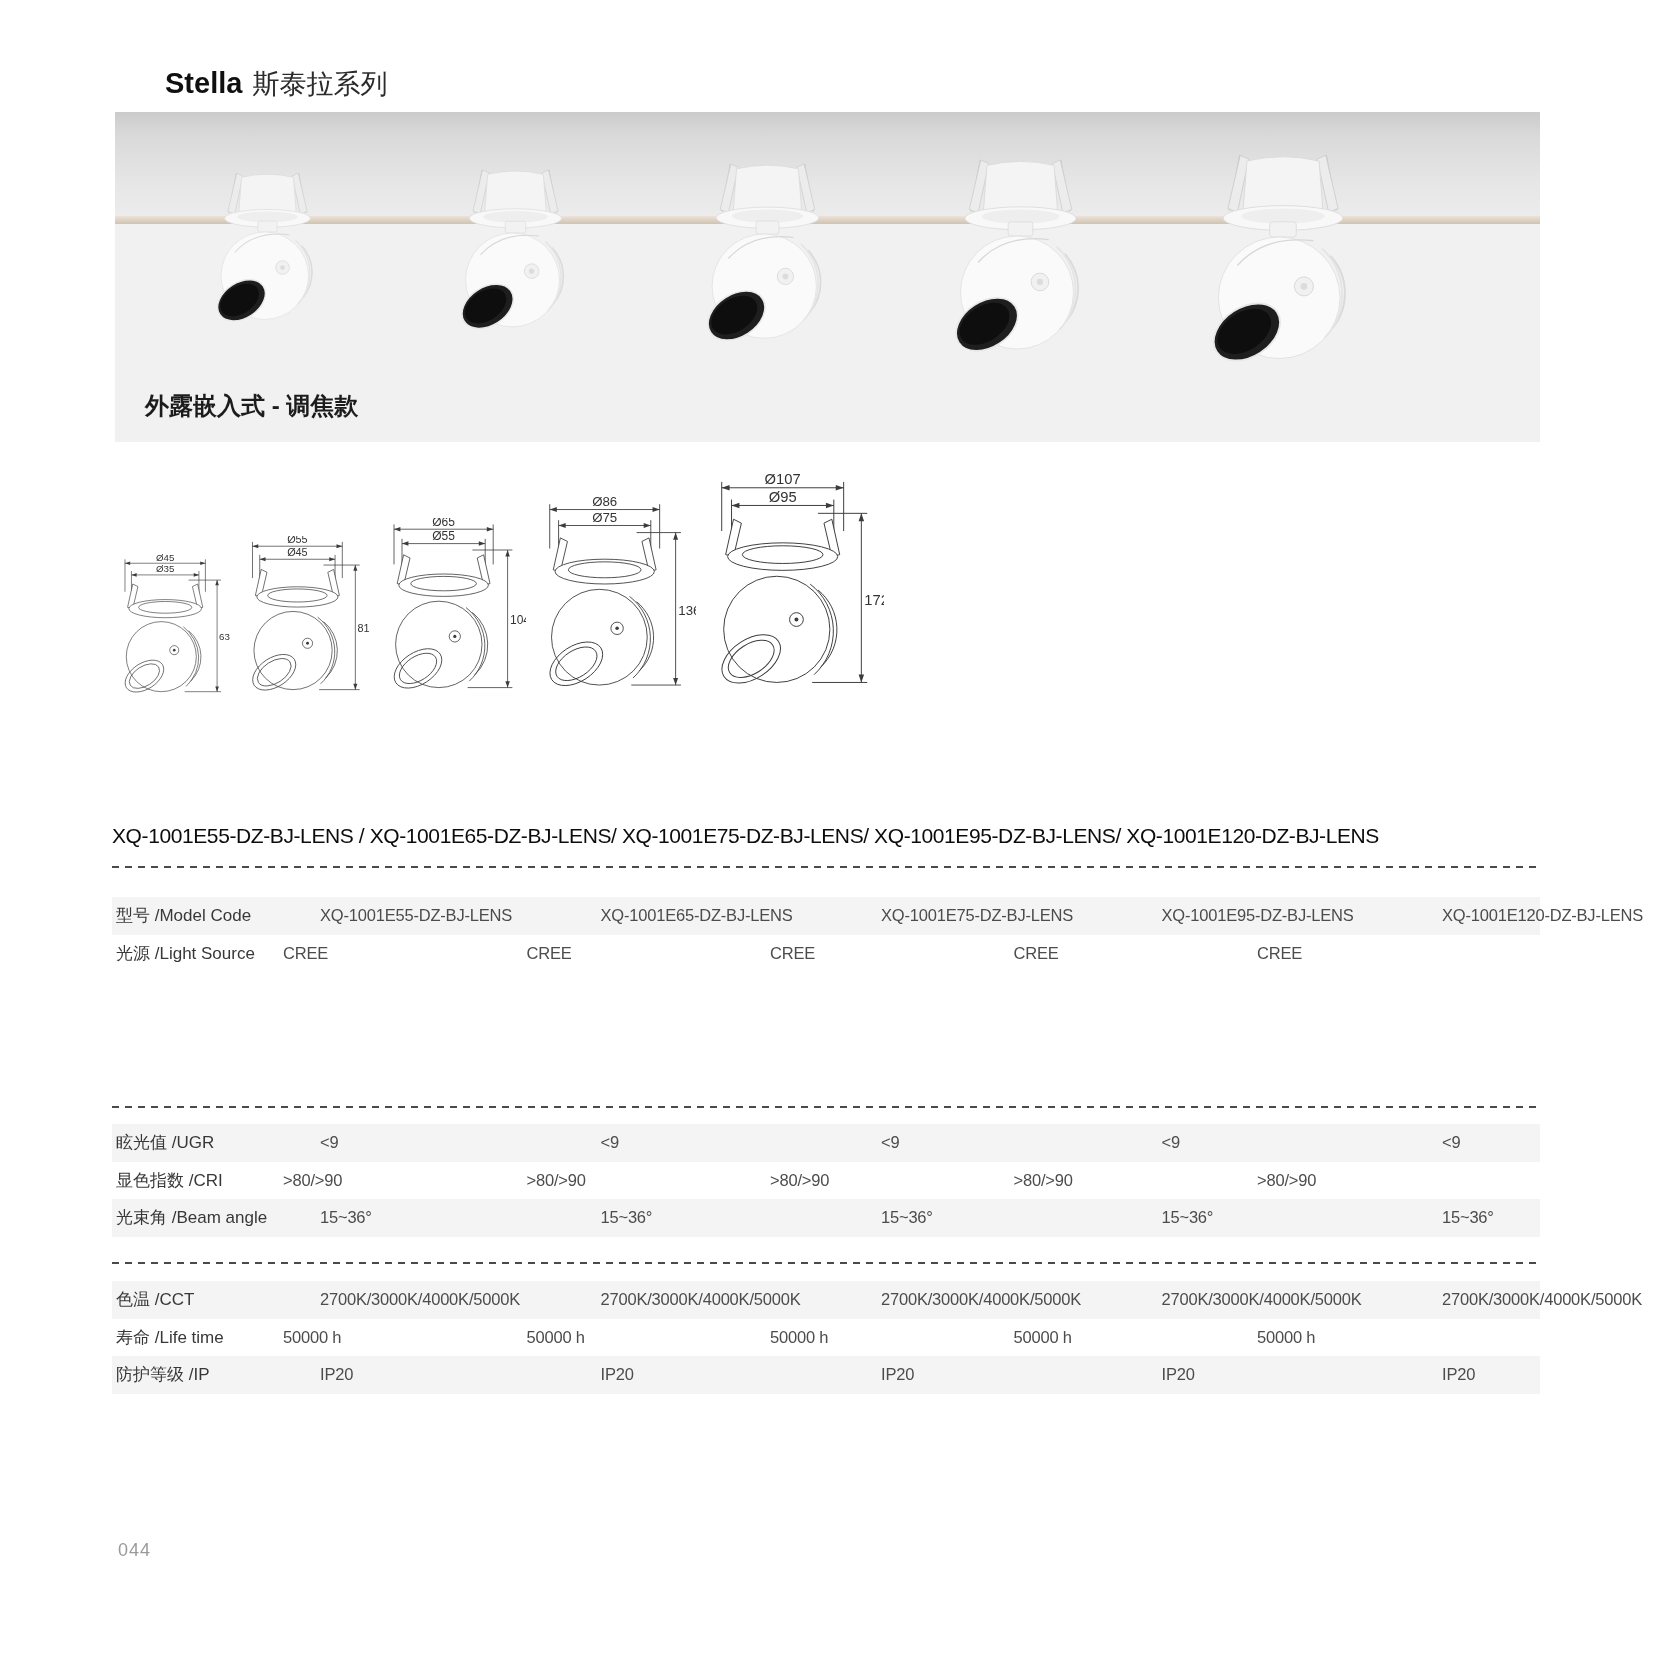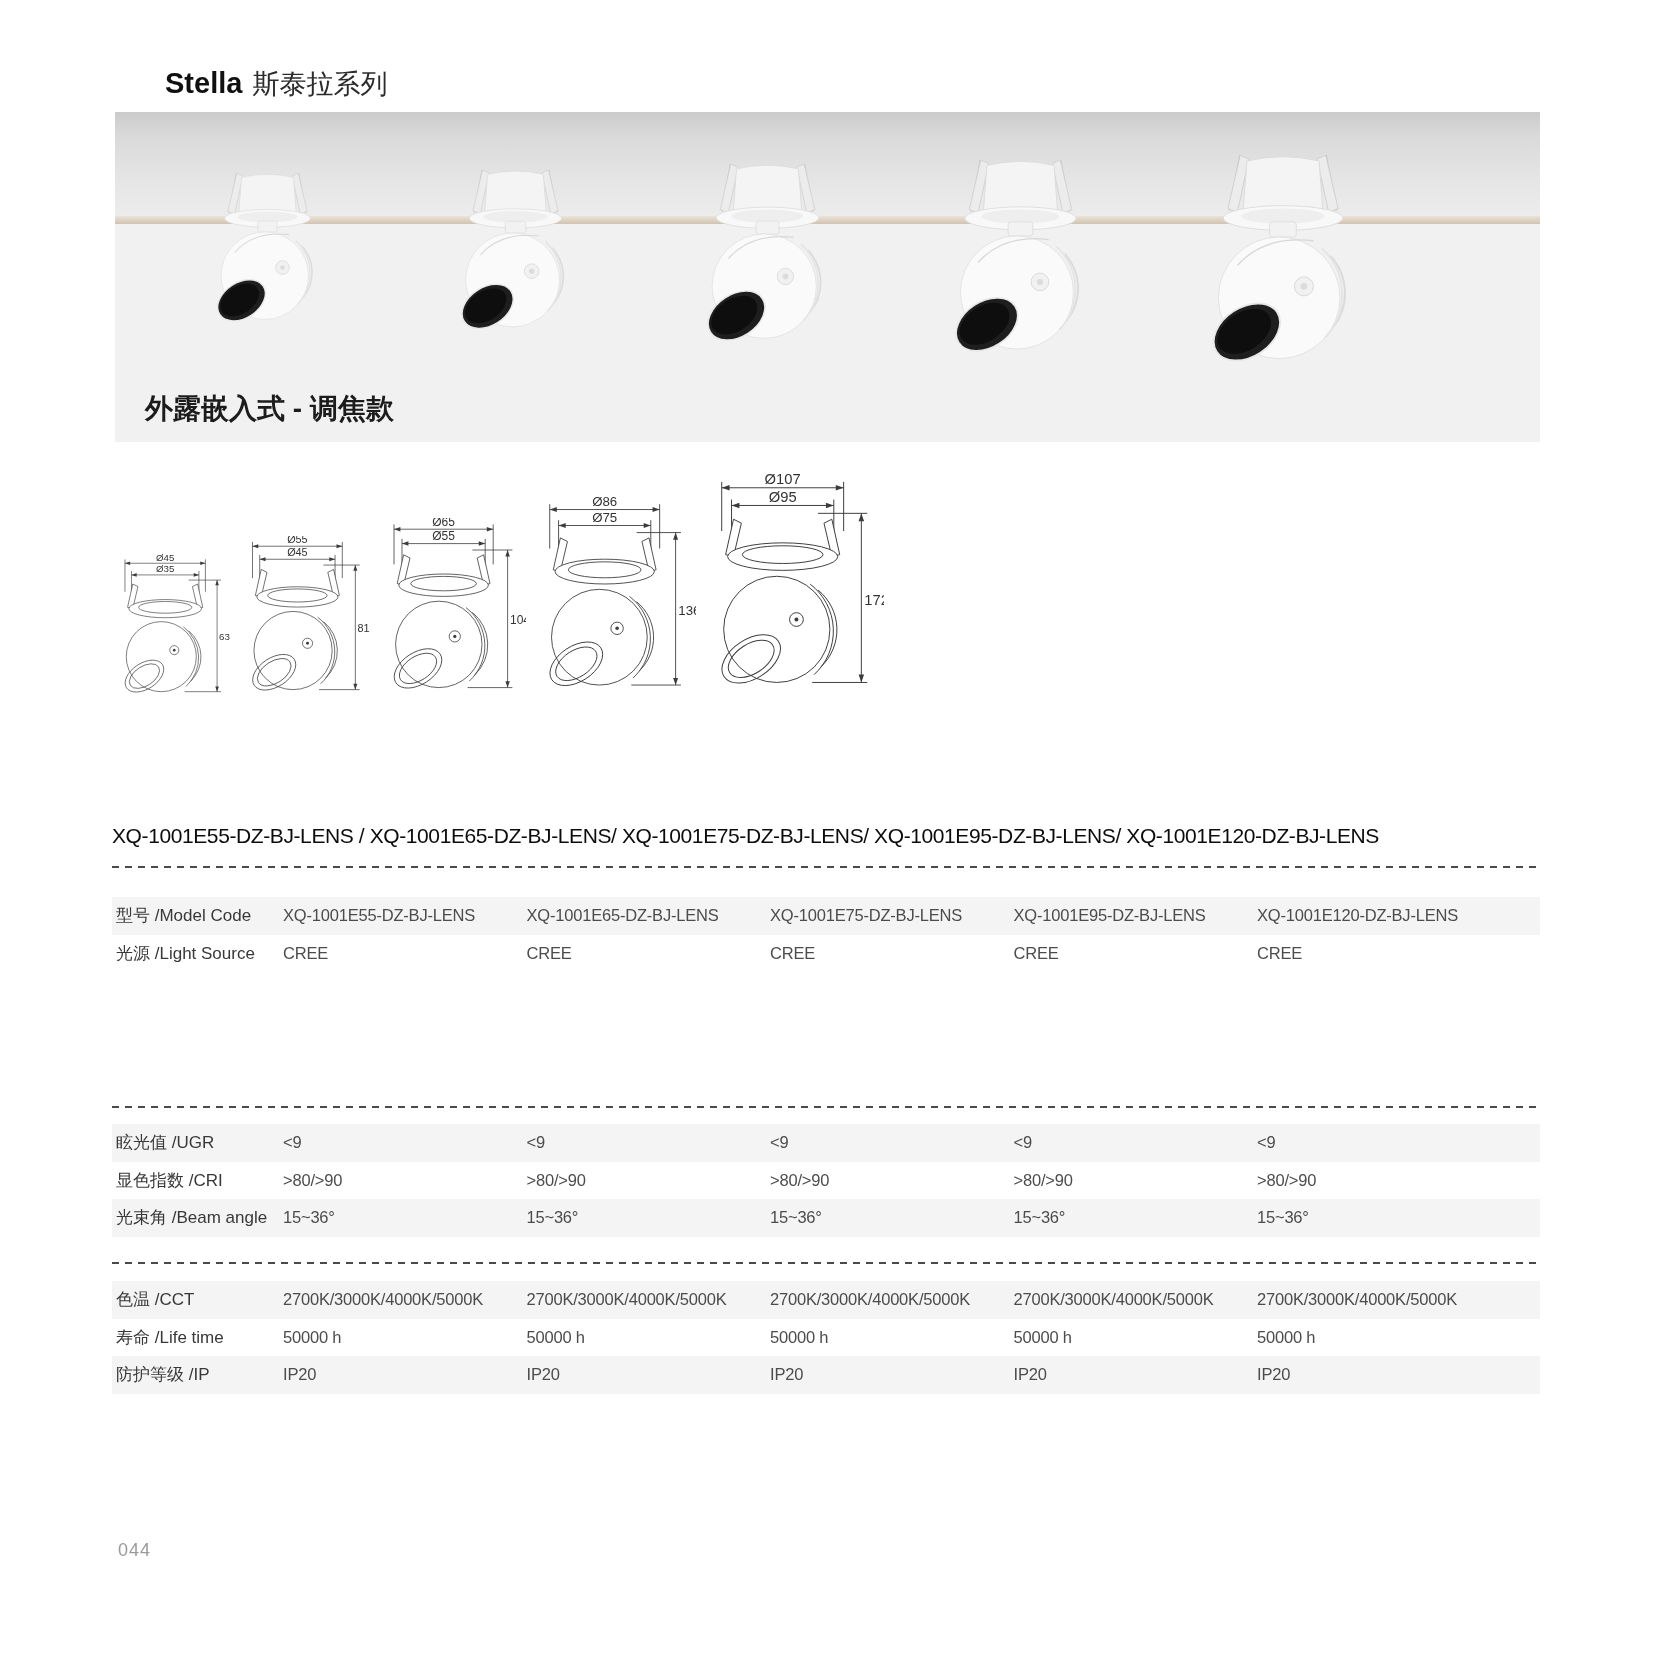--- a/index.html
+++ b/index.html
@@ -13,35 +13,35 @@
   .title{top:66px;left:118px;white-space:nowrap;}
   .title .en{font-size:29px;font-weight:bold;color:#101010;letter-spacing:0;margin-left:47px;}
   .title .zh{font-size:27px;font-weight:normal;color:#2b2b2b;margin-left:10px;}
   
   .banner{top:112px;left:115px;width:1425px;height:330px;overflow:hidden;}
   .banner .ceilzone{position:absolute;top:0;left:0;width:100%;height:104px;
     background:linear-gradient(#cbcbcb 0%,#d9d9d9 22%,#e6e6e6 68%,#ececec 100%);}
   .banner .ceilline{position:absolute;top:104px;left:0;width:100%;height:8px;
     background:linear-gradient(#ece3d7 0%,#dcd1c2 55%,#cfc4b4 100%);}
   .banner .floorzone{position:absolute;top:112px;left:0;width:100%;height:218px;background:#f1f1f1;}
-  .banner .caption{position:absolute;left:30px;top:278px;font-size:28px;font-weight:600;color:#1c1c1c;}
+  .banner .caption{position:absolute;left:30px;top:278px;font-size:24px;font-weight:600;color:#1c1c1c;}
   .lamp{position:absolute;}
   
   .drawings{top:462px;left:112px;width:800px;height:248px;display:flex;align-items:flex-end;gap:6px;}
   .tdraw text{fill:#333;font-family:"Liberation Sans","DejaVu Sans",sans-serif;font-size:15px;}
   
   .models-heading{top:824px;left:112px;width:1460px;font-size:21px;font-weight:normal;color:#0c0c0c;
     letter-spacing:-0.4px;white-space:nowrap;}
   .dash{height:2px;width:1428px;left:112px;
     background:repeating-linear-gradient(90deg,#4a4a4a 0 7px,transparent 7px 13px);}
   
   .specsec{left:112px;width:1428px;}
   .trow{display:grid;grid-template-columns:171px 243.5px 243.5px 243.5px 243.5px auto;
     height:37.5px;align-items:center;}
-  .trow.shaded{background:#f4f4f4;}
+  .trow.shaded{background:#f4f4f4;gap:37px;}
   .lbl{font-size:17px;color:#383838;padding-left:4px;white-space:nowrap;}
   .val{font-size:16.5px;color:#4c4c4c;letter-spacing:-0.2px;white-space:nowrap;}
   
   .pagenum{top:1540px;left:118px;font-size:18px;color:#9a9a9a;letter-spacing:1px;}
 </style>
 </head>
 <body>
 
 <svg width="0" height="0" style="position:absolute" aria-hidden="true">
   <defs>

